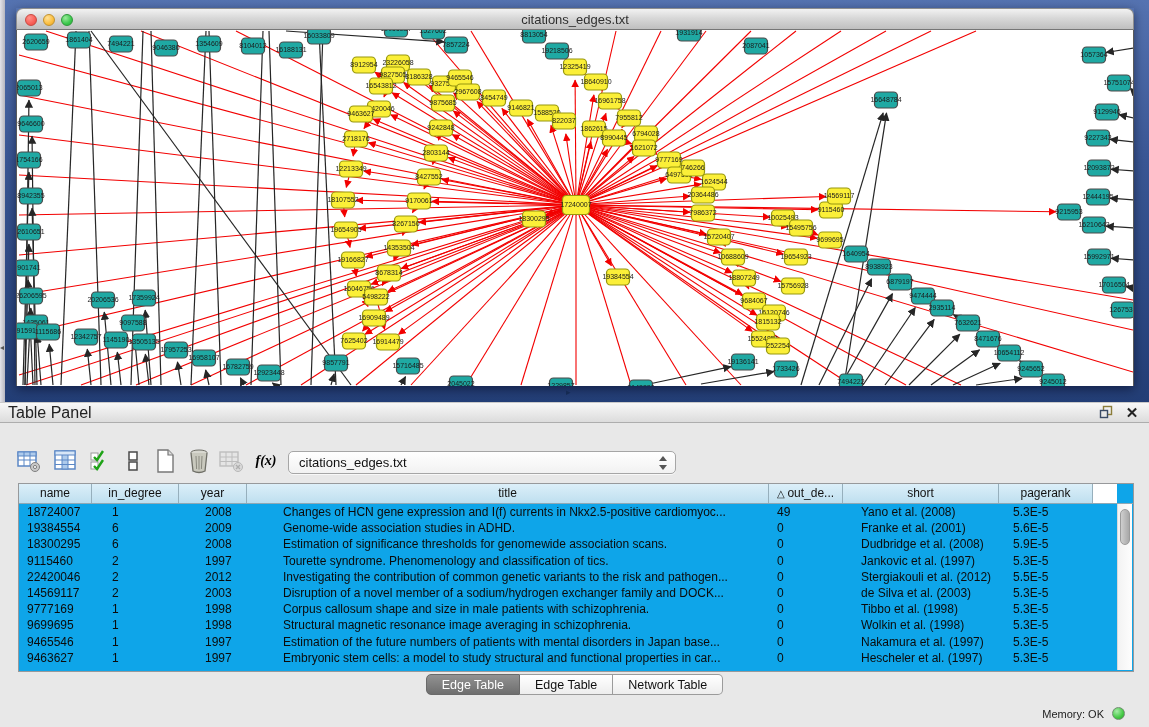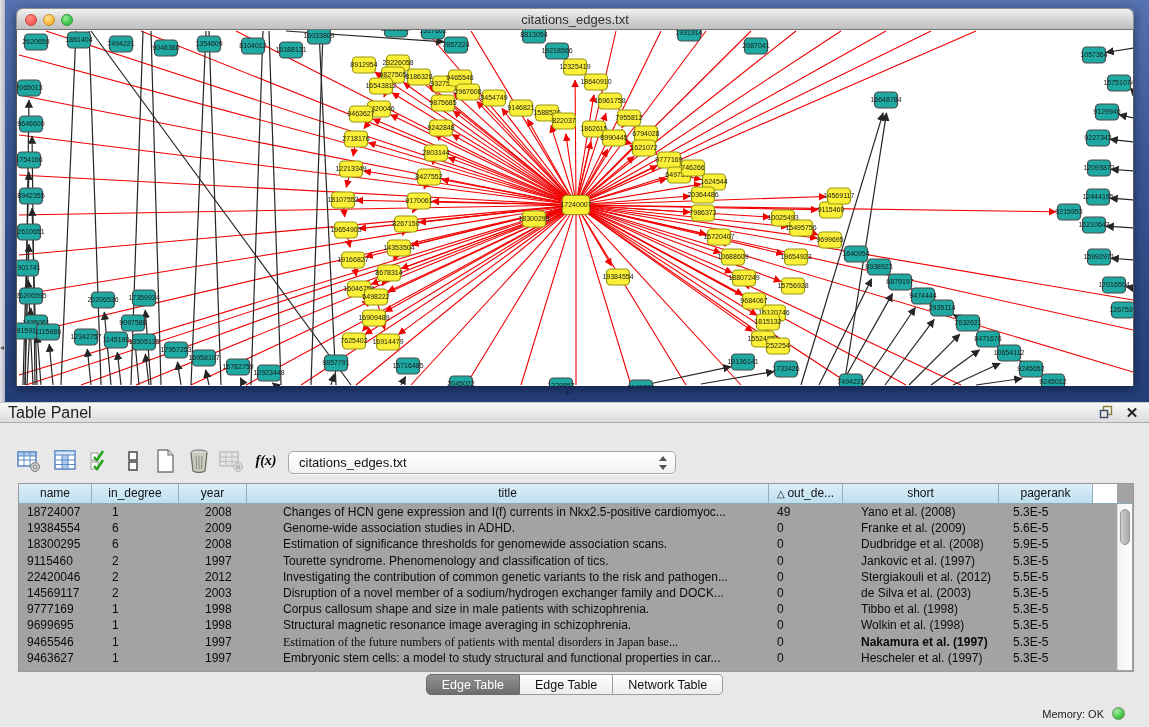--- a/index.html
+++ b/index.html
@@ -38,21 +38,21 @@
   .tool{position:absolute;top:4px;width:28px;height:28px;}
   .dropdown{position:absolute;left:288px;top:7px;width:388px;height:23px;box-sizing:border-box;
     background:linear-gradient(#FFFFFF,#F2F2F2);border:1px solid #A6A6A6;border-radius:5px;
     font-size:13px;color:#111;line-height:21px;padding-left:10px;box-shadow:0 1px 0 rgba(255,255,255,.7);}
   .dd-arrows{position:absolute;right:7px;top:4px;width:9px;height:14px;}
   .dd-arrows span{position:absolute;left:0;width:0;height:0;border-left:4.5px solid transparent;border-right:4.5px solid transparent;}
   .dd-arrows .up{top:0;border-bottom:5px solid #555;}
   .dd-arrows .dn{bottom:0;border-top:5px solid #555;}
   
   .table-wrap{position:absolute;left:18px;top:81px;width:1116px;height:189px;box-sizing:border-box;
-    background:#a3a3a3;border:1px solid #97999B;overflow:hidden;}
+    background:#0ea5e9;border:1px solid #97999B;overflow:hidden;}
   .thead{display:flex;height:19px;border-bottom:1px solid #8FA8B5;}
   .th{box-sizing:border-box;background:linear-gradient(#DCEFF9,#BEDFEF);border-right:1px solid #96AFBC;
     font-size:12px;color:#111;text-align:center;line-height:18px;white-space:nowrap;overflow:hidden;}
   .th.filler{background:#FFF;border-right:none;}
   .trow{display:flex;height:16.2px;font-size:12px;color:#0B0B0B;line-height:16.2px;}
   .cell{box-sizing:border-box;white-space:nowrap;overflow:hidden;}
   .vscroll{position:absolute;top:20px;right:1px;bottom:1px;width:15px;box-sizing:border-box;
     background:linear-gradient(90deg,#F3F3F3,#FDFDFD);border-left:1px solid #DADADA;}
   .vthumb{position:absolute;top:5px;left:2px;width:10px;height:36px;border-radius:5px;
     background:linear-gradient(90deg,#CFCFCF,#A8A8A8);border:1px solid #9B9B9B;box-sizing:border-box;}
@@ -671,21 +671,21 @@
           <div class="cell" style="width: 156px; padding-left: 18px;">Yano et al. (2008)</div>
           <div class="cell" style="width: 94px; padding-left: 14px;">5.3E-5</div>
           <div class="cell" style="width: 24px; padding-left: 0px;"></div>
         </div>
         <div class="trow">
           <div class="cell" style="width: 73px; padding-left: 8px;">19384554</div>
           <div class="cell" style="width: 87px; padding-left: 20px;">6</div>
           <div class="cell" style="width: 68px; padding-left: 26px;">2009</div>
           <div class="cell" style="width: 522px; padding-left: 36px;">Genome-wide association studies in ADHD.</div>
           <div class="cell" style="width: 74px; padding-left: 8px;">0</div>
-          <div class="cell" style="width: 156px; padding-left: 18px;">Franke et al. (2009)</div>
+          <div class="cell" style="width: 156px; padding-left: 18px;">Franke et al. (2001)</div>
           <div class="cell" style="width: 94px; padding-left: 14px;">5.6E-5</div>
           <div class="cell" style="width: 24px; padding-left: 0px;"></div>
         </div>
         <div class="trow">
           <div class="cell" style="width: 73px; padding-left: 8px;">18300295</div>
           <div class="cell" style="width: 87px; padding-left: 20px;">6</div>
           <div class="cell" style="width: 68px; padding-left: 26px;">2008</div>
           <div class="cell" style="width: 522px; padding-left: 36px;">Estimation of significance thresholds for genomewide association scans.</div>
           <div class="cell" style="width: 74px; padding-left: 8px;">0</div>
           <div class="cell" style="width: 156px; padding-left: 18px;">Dudbridge et al. (2008)</div>
@@ -739,23 +739,23 @@
           <div class="cell" style="width: 522px; padding-left: 36px;">Structural magnetic resonance image averaging in schizophrenia.</div>
           <div class="cell" style="width: 74px; padding-left: 8px;">0</div>
           <div class="cell" style="width: 156px; padding-left: 18px;">Wolkin et al. (1998)</div>
           <div class="cell" style="width: 94px; padding-left: 14px;">5.3E-5</div>
           <div class="cell" style="width: 24px; padding-left: 0px;"></div>
         </div>
         <div class="trow">
           <div class="cell" style="width: 73px; padding-left: 8px;">9465546</div>
           <div class="cell" style="width: 87px; padding-left: 20px;">1</div>
           <div class="cell" style="width: 68px; padding-left: 26px;">1997</div>
-          <div class="cell" style="width: 522px; padding-left: 36px; font-family: Liberation Serif, serif;">Estimation of the future numbers of patients with mental disorders in Japan base...</div>
-          <div class="cell" style="width: 74px; padding-left: 8px;">0</div>
-          <div class="cell" style="width: 156px; padding-left: 18px; font-weight: bold;">Nakamura et al. (1997)</div>
+          <div class="cell" style="width: 522px; padding-left: 36px;">Estimation of the future numbers of patients with mental disorders in Japan base...</div>
+          <div class="cell" style="width: 74px; padding-left: 8px;">0</div>
+          <div class="cell" style="width: 156px; padding-left: 18px;">Nakamura et al. (1997)</div>
           <div class="cell" style="width: 94px; padding-left: 14px;">5.3E-5</div>
           <div class="cell" style="width: 24px; padding-left: 0px;"></div>
         </div>
         <div class="trow">
           <div class="cell" style="width: 73px; padding-left: 8px;">9463627</div>
           <div class="cell" style="width: 87px; padding-left: 20px;">1</div>
           <div class="cell" style="width: 68px; padding-left: 26px;">1997</div>
           <div class="cell" style="width: 522px; padding-left: 36px;">Embryonic stem cells: a model to study structural and functional properties in car...</div>
           <div class="cell" style="width: 74px; padding-left: 8px;">0</div>
           <div class="cell" style="width: 156px; padding-left: 18px;">Hescheler et al. (1997)</div>

